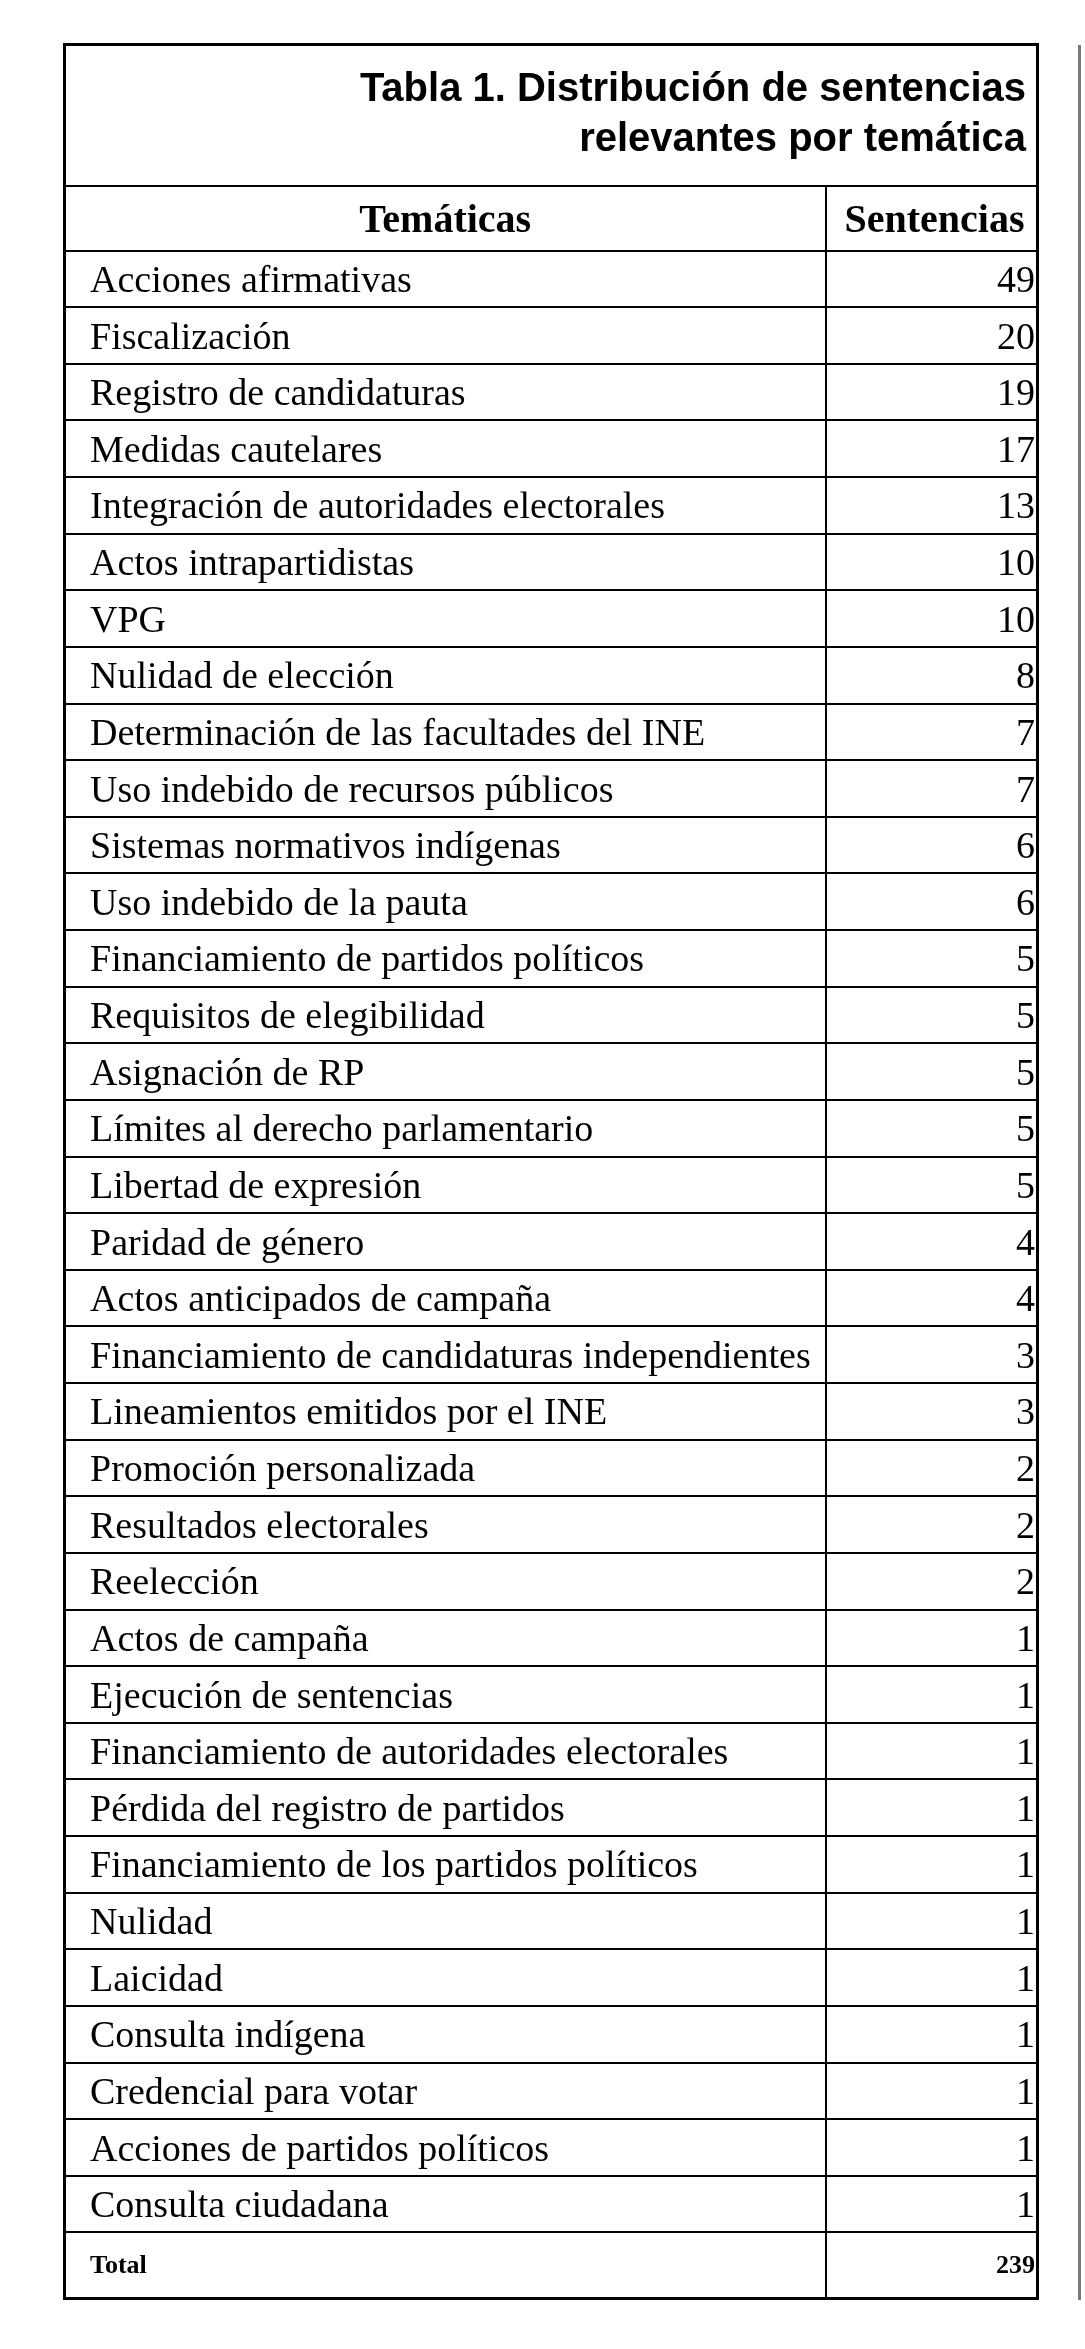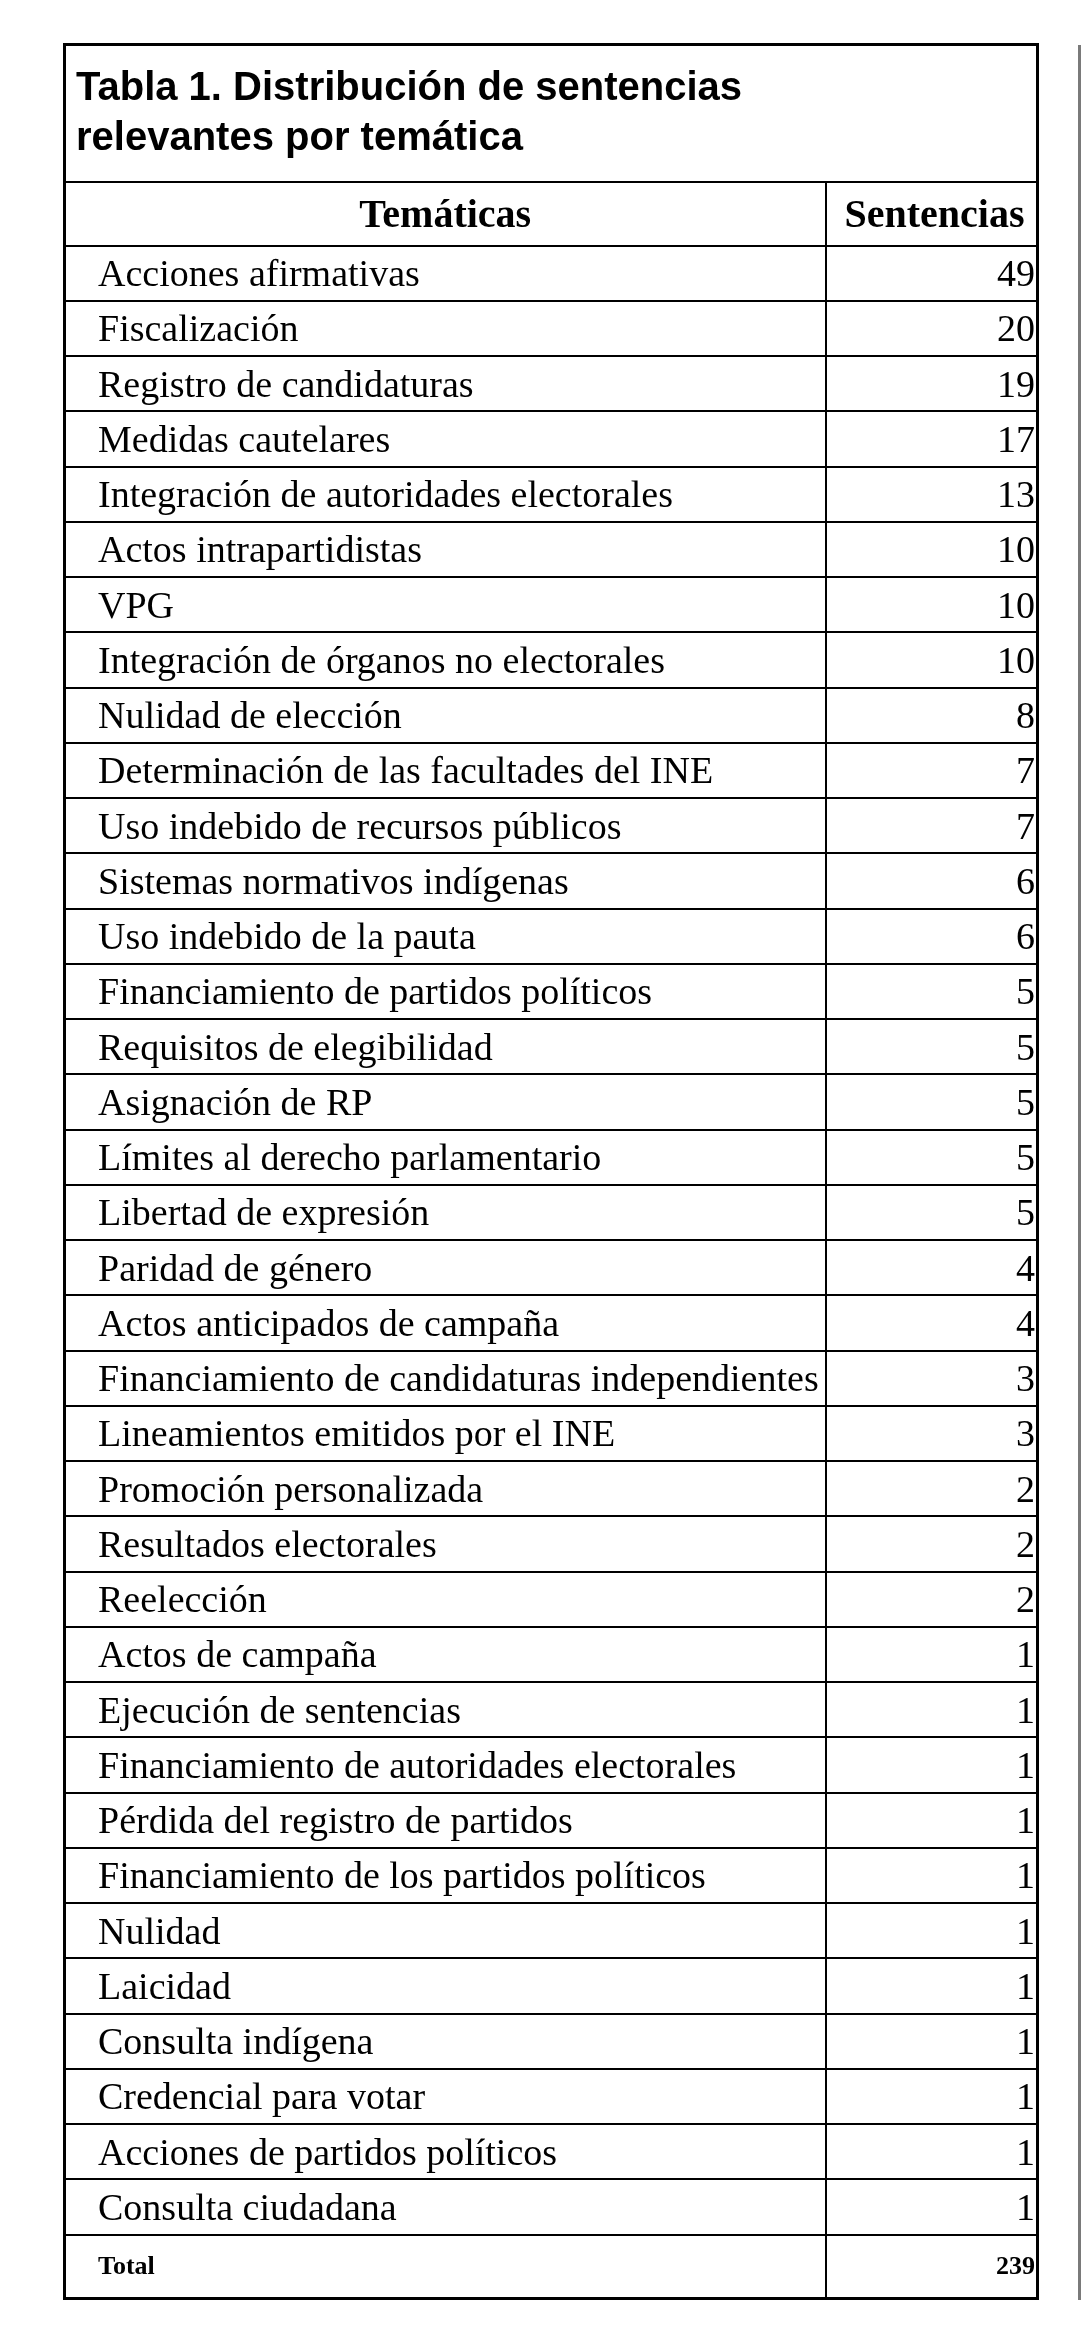--- a/index.html
+++ b/index.html
@@ -31,40 +31,40 @@
     border: 3px solid #000000;
   }
   table.sentencias-table td {
     border: 2px solid #000000;
     vertical-align: middle;
     overflow: hidden;
     white-space: nowrap;
   }
   tr.title-row td {
     height: 118px;
-    text-align: left;
+    text-align: right;
     font-family: "Liberation Sans", sans-serif;
     font-weight: 700;
     font-size: 40px;
     line-height: 50px;
     padding: 4px 10px 10px 10px;
   }
   tr.header-row td {
     height: 60px;
     font-weight: bold;
     font-size: 40px;
     text-align: center;
     padding: 0 18px;
   }
   tr.data-row td {
     height: 50px;
     font-size: 38px;
   }
   td.cell-tema {
-    padding-left: 32px;
+    padding-left: 24px;
     padding-right: 10px;
     text-align: left;
   }
   td.cell-num {
     text-align: right;
   }
   tr.total-row td {
     height: 58px;
     font-size: 26px;
     font-weight: bold;
@@ -121,24 +121,20 @@
   </tr>
           <tr class="data-row">
     <td class="cell-tema">Actos intrapartidistas</td>
     <td class="cell-num">10</td>
   </tr>
           <tr class="data-row">
     <td class="cell-tema">VPG</td>
     <td class="cell-num">10</td>
   </tr>
           <tr class="data-row">
-    <td class="cell-tema">Integración de órganos no electorales</td>
-    <td class="cell-num">10</td>
-  </tr>
-          <tr class="data-row">
     <td class="cell-tema">Nulidad de elección</td>
     <td class="cell-num">8</td>
   </tr>
           <tr class="data-row">
     <td class="cell-tema">Determinación de las facultades del INE</td>
     <td class="cell-num">7</td>
   </tr>
           <tr class="data-row">
     <td class="cell-tema">Uso indebido de recursos públicos</td>
     <td class="cell-num">7</td>

